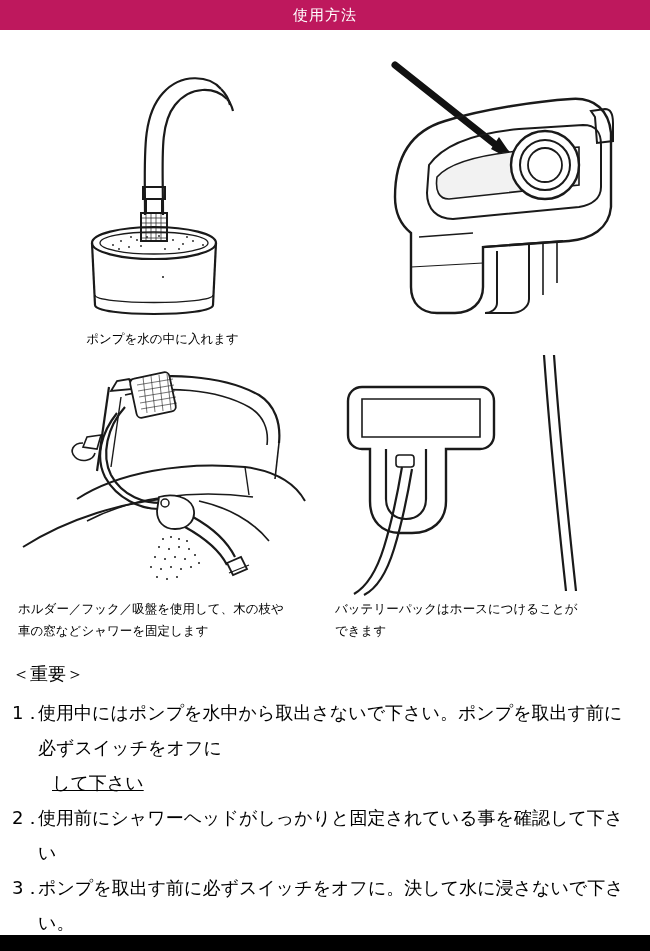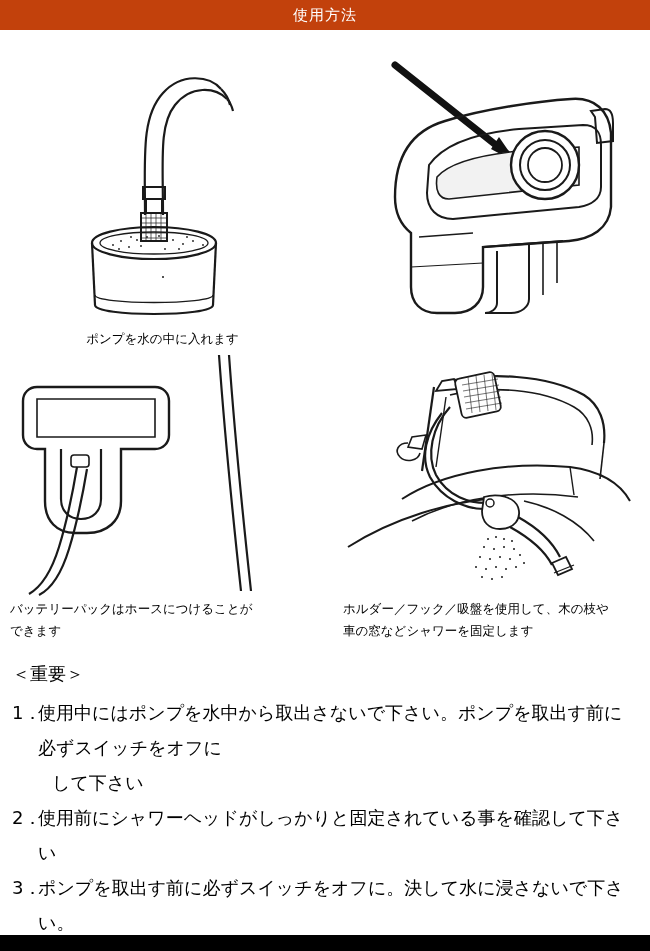--- a/index.html
+++ b/index.html
@@ -11,21 +11,21 @@
     width: 650px;
     height: 951px;
     font-family: "DejaVu Sans", "Liberation Sans", sans-serif;
     color: #000000;
     overflow: hidden;
     position: relative;
   }
 
   
   .header-bar {
-    background: #c2410c;
+    background: #be185d;
     color: #ffffff;
     height: 30px;
     display: flex;
     align-items: center;
     justify-content: center;
   }
   .header-bar .title {
     font-size: 15px;
     letter-spacing: 1px;
     line-height: 1;
@@ -90,20 +90,21 @@
   .note-num {
     width: 26px;
     flex: 0 0 26px;
   }
   .note-body {
     flex: 1 1 auto;
   }
   .note-body .cont {
     display: block;
     padding-left: 14px;
+    text-decoration: underline;
   }
 
   
   .footer-bar {
     position: absolute;
     left: 0;
     bottom: 0;
     width: 650px;
     height: 16px;
     background: #000000;
@@ -216,47 +217,20 @@
           <path d="M210 206 L210 258" stroke-width="1.6"></path>
           <path d="M224 204 L224 246" stroke-width="1.6"></path>
           <path d="M86 200 L140 196" stroke-width="1.4"></path>
           <path d="M78 230 L150 226" stroke-width="1.2"></path>
         </svg>
       </div>
     </div>
   </div>
 
   <div class="row">
-
-    <div class="cell">
-      <div class="figure short">
-        <svg width="300" height="245" viewBox="0 0 300 245" fill="none" stroke="#1a1a1a" stroke-width="2">
-
-          <path d="M206 4 C210 60 216 130 228 240" stroke-width="2.2" fill="none"></path>
-          <path d="M216 4 C220 60 226 130 238 240" stroke-width="2.2" fill="none"></path>
-
-          <path d="M24 36 L142 36 C150 36 156 42 156 50 L156 84 C156 92 150 98 142 98 L108 98 L108 150 C108 170 94 182 74 182 L62 182 C44 182 32 170 32 150 L32 98 L24 98 C16 98 10 92 10 84 L10 50 C10 42 16 36 24 36 Z" stroke-width="2.4" fill="#ffffff"></path>
-
-          <path d="M24 48 L142 48 L142 86 L24 86 Z" stroke-width="1.6" fill="#ffffff"></path>
-
-          <path d="M48 98 L48 148 C48 160 56 168 68 168 C80 168 88 160 88 148 L88 98" stroke-width="2.2" fill="none"></path>
-
-          <rect x="58" y="104" width="18" height="12" rx="3" stroke-width="1.6" fill="#ffffff"></rect>
-
-          <path d="M64 116 C60 140 54 170 46 196 C38 222 28 236 16 243" stroke-width="2.2" fill="none"></path>
-          <path d="M74 118 C70 142 64 172 56 198 C48 224 38 238 26 244" stroke-width="2.2" fill="none"></path>
-
-          <path d="M108 120 L206 116" stroke-width="1.2" opacity="0"></path>
-        </svg>
-      </div>
-      <div class="caption leftb">
-        <span class="line">バッテリーパックはホースにつけることが</span>
-        <span class="line">できます</span>
-      </div>
-    </div>
 
     <div class="cell">
       <div class="figure short">
         <svg width="300" height="245" viewBox="0 0 300 245" fill="none" stroke="#1a1a1a" stroke-width="1.8">
 
           <path d="M104 32 C150 20 210 24 246 44 C262 54 268 72 266 92" stroke-width="2.2" fill="none"></path>
           <path d="M112 44 C152 34 204 38 236 56 C250 64 256 78 254 94" stroke-width="1.6" fill="none"></path>
           <path d="M96 36 L84 120" stroke-width="2.2"></path>
           <path d="M108 46 L98 116" stroke-width="1.4"></path>
 
@@ -312,20 +286,47 @@
           <path d="M172 176 C190 186 206 198 214 214" stroke-width="2.2" fill="none"></path>
           <path d="M214 212 L228 206 L234 218 L220 224 Z" stroke-width="1.8" fill="#ffffff"></path>
           <path d="M216 222 L236 214" stroke-width="1.2"></path>
         </svg>
       </div>
       <div class="caption left">
         <span class="line">ホルダー／フック／吸盤を使用して、木の枝や</span>
         <span class="line">車の窓などシャワーを固定します</span>
       </div>
     </div>
+
+    <div class="cell">
+      <div class="figure short">
+        <svg width="300" height="245" viewBox="0 0 300 245" fill="none" stroke="#1a1a1a" stroke-width="2">
+
+          <path d="M206 4 C210 60 216 130 228 240" stroke-width="2.2" fill="none"></path>
+          <path d="M216 4 C220 60 226 130 238 240" stroke-width="2.2" fill="none"></path>
+
+          <path d="M24 36 L142 36 C150 36 156 42 156 50 L156 84 C156 92 150 98 142 98 L108 98 L108 150 C108 170 94 182 74 182 L62 182 C44 182 32 170 32 150 L32 98 L24 98 C16 98 10 92 10 84 L10 50 C10 42 16 36 24 36 Z" stroke-width="2.4" fill="#ffffff"></path>
+
+          <path d="M24 48 L142 48 L142 86 L24 86 Z" stroke-width="1.6" fill="#ffffff"></path>
+
+          <path d="M48 98 L48 148 C48 160 56 168 68 168 C80 168 88 160 88 148 L88 98" stroke-width="2.2" fill="none"></path>
+
+          <rect x="58" y="104" width="18" height="12" rx="3" stroke-width="1.6" fill="#ffffff"></rect>
+
+          <path d="M64 116 C60 140 54 170 46 196 C38 222 28 236 16 243" stroke-width="2.2" fill="none"></path>
+          <path d="M74 118 C70 142 64 172 56 198 C48 224 38 238 26 244" stroke-width="2.2" fill="none"></path>
+
+          <path d="M108 120 L206 116" stroke-width="1.2" opacity="0"></path>
+        </svg>
+      </div>
+      <div class="caption leftb">
+        <span class="line">バッテリーパックはホースにつけることが</span>
+        <span class="line">できます</span>
+      </div>
+    </div>
   </div>
 </div>
 
 <div class="notes">
   <div class="heading">＜重要＞</div>
 
   <div class="note-item">
     <span class="note-num">1．</span>
     <span class="note-body">
       <span>使用中にはポンプを水中から取出さないで下さい。ポンプを取出す前に必ずスイッチをオフに</span>

